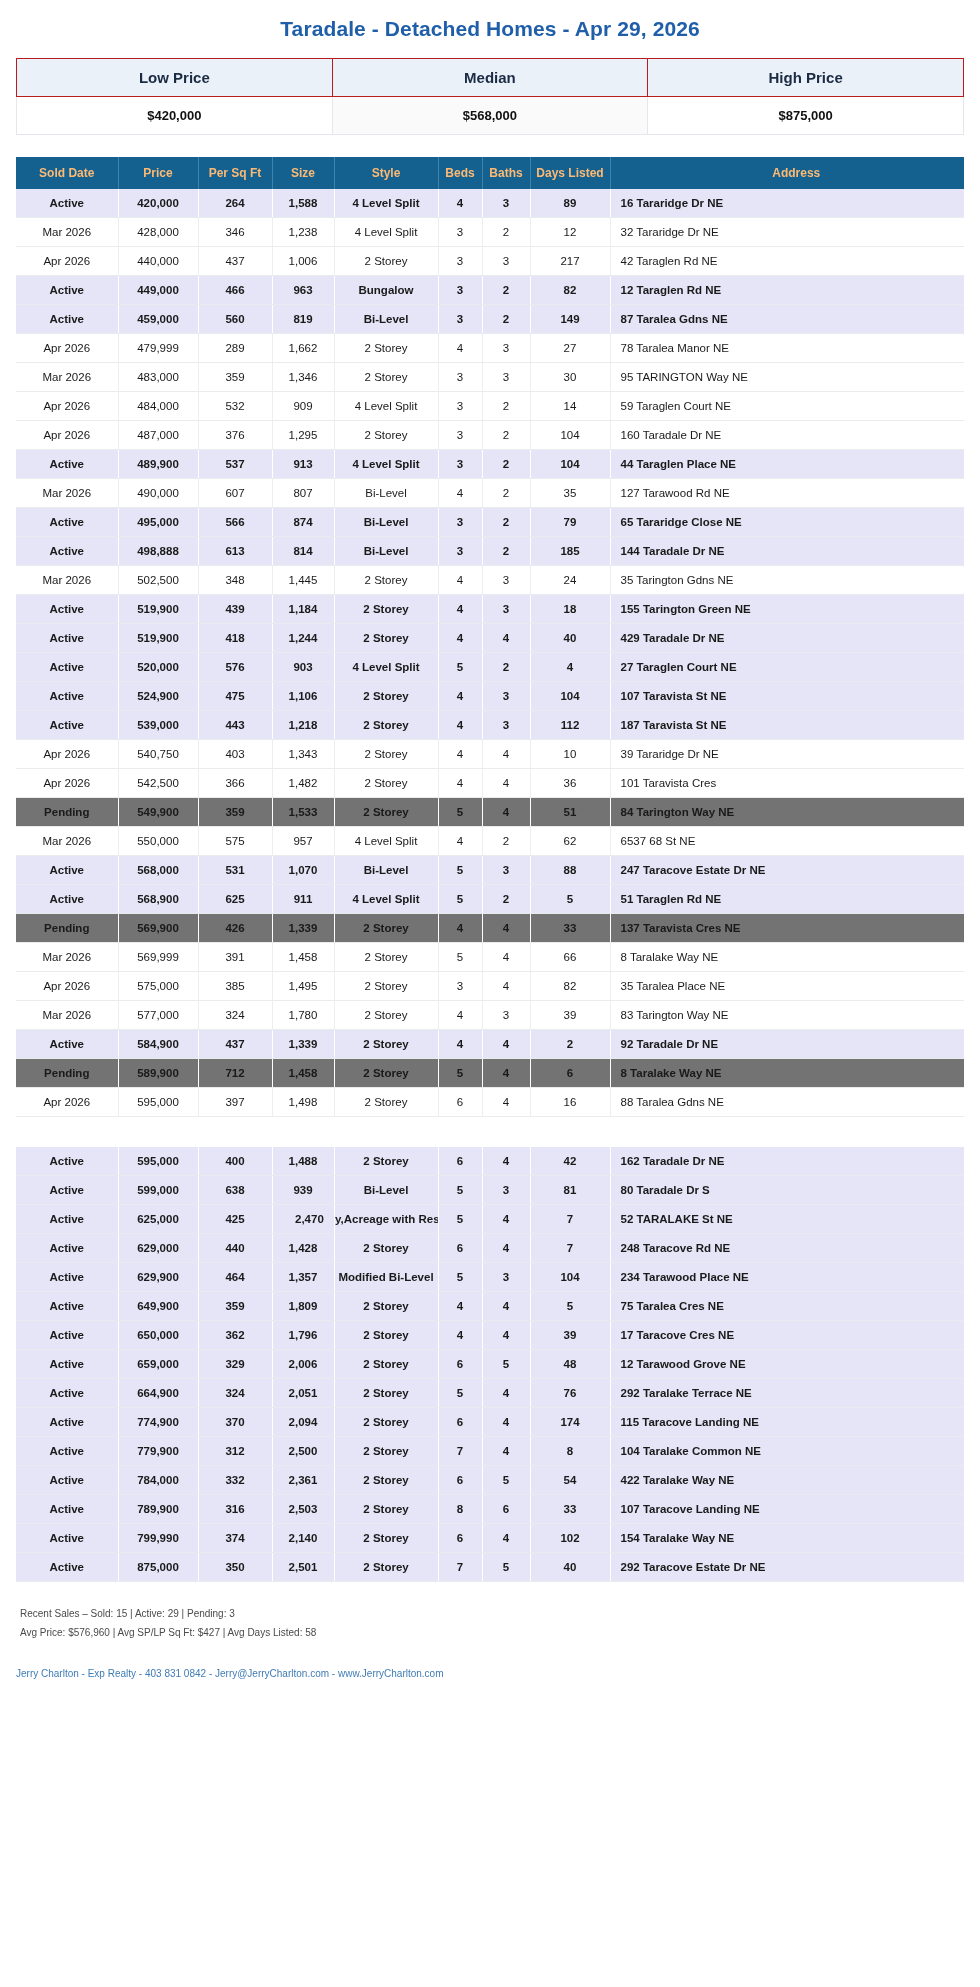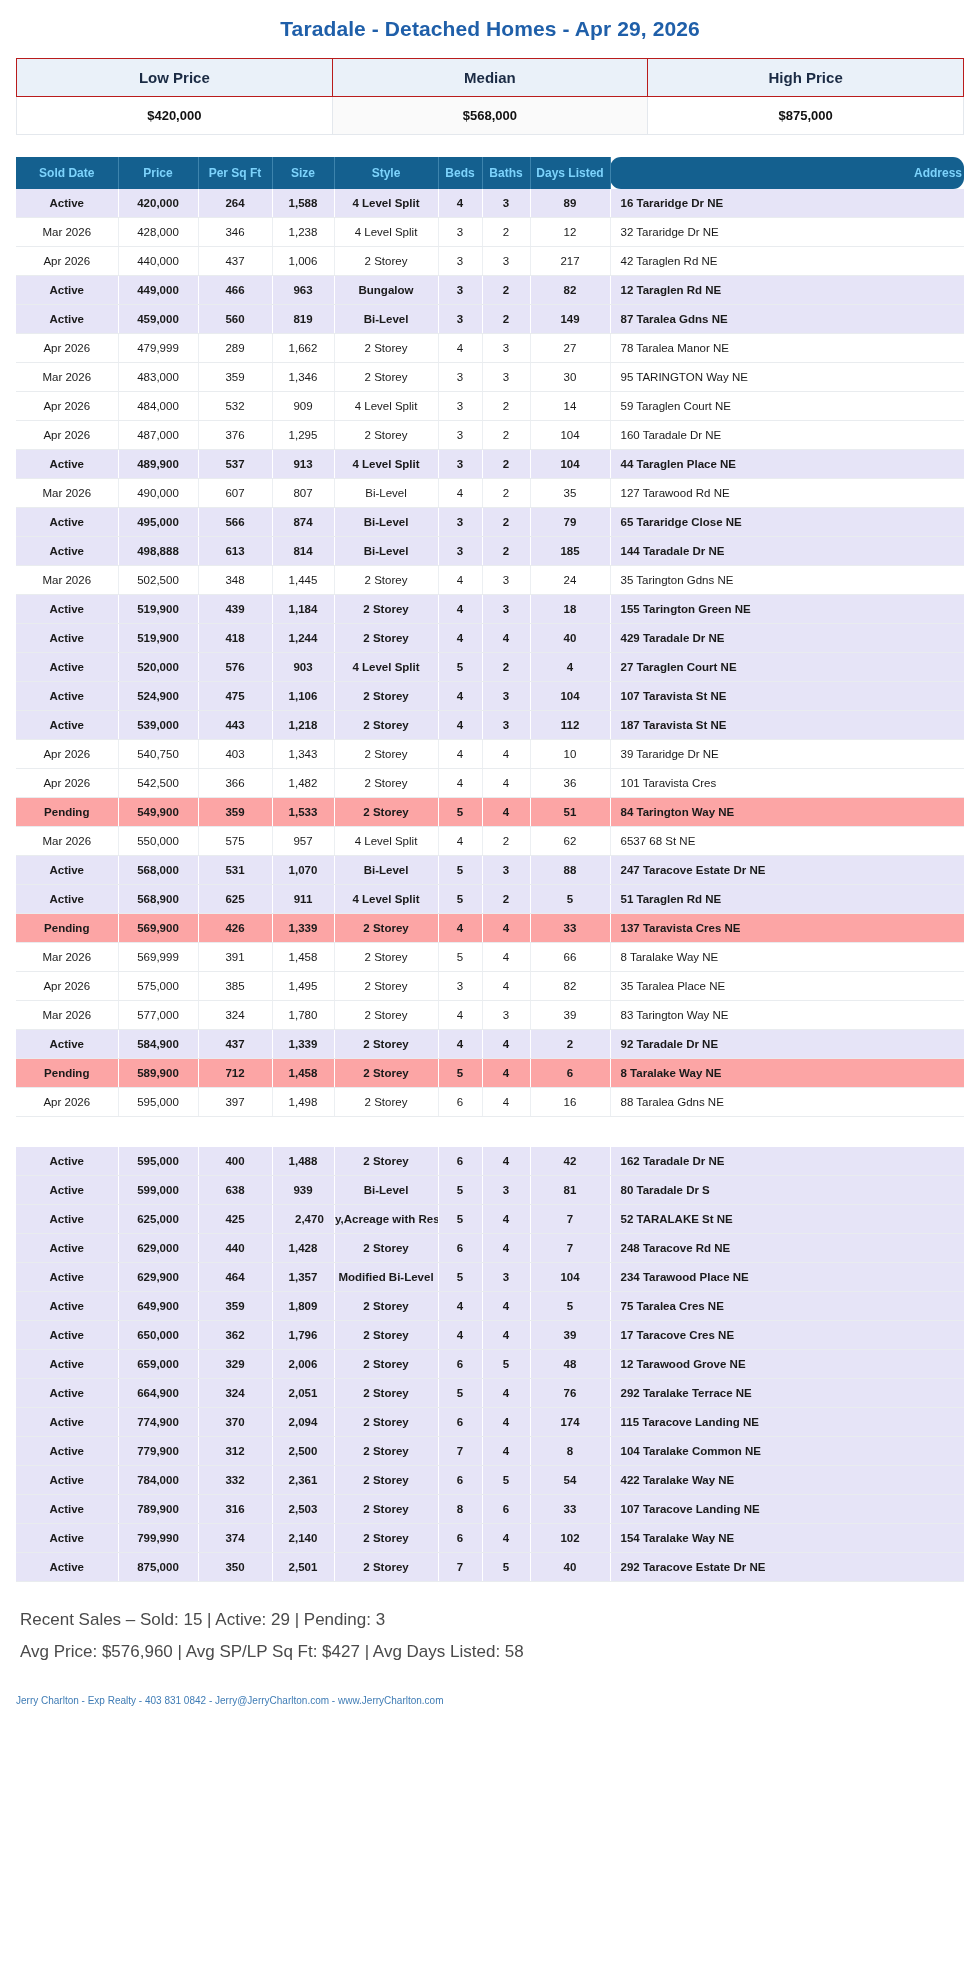--- a/index.html
+++ b/index.html
@@ -69,50 +69,50 @@
   .listings col.c-psf    { width: 74px;  }
   .listings col.c-size   { width: 62px;  }
   .listings col.c-style  { width: 104px; }
   .listings col.c-beds   { width: 44px;  }
   .listings col.c-baths  { width: 48px;  }
   .listings col.c-days   { width: 80px;  }
   .listings col.c-addr   { width: auto;  }
 
   .listings thead th {
     background: #14608f;
-    color: #7dd3fc;
+    color: #fdba74;
     font-size: 12px;
     font-weight: bold;
     padding: 9px 2px;
     text-align: center;
     border-right: 1px solid #3d84ad;
     white-space: nowrap;
   }
   .listings thead th:last-child { border-right: none; }
-  .listings thead th.addr { text-align: right; padding-left: 20px; border-radius: 11px; }
+  .listings thead th.addr { text-align: center; padding-left: 20px; }
 
   .listings tbody td {
     border-bottom: 1px solid #e9ecef;
     border-right: 1px solid #eceff2;
     padding: 8px 3px;
     text-align: center;
     color: #1a1a1a;
     overflow: hidden;
     white-space: nowrap;
   }
   .listings tbody td.addr {
     text-align: left;
     padding-left: 10px;
     border-right: none;
   }
 
   
   tr.row-sold    td { background: #ffffff; font-weight: normal; }
   tr.row-active  td { background: #e6e4f7; font-weight: bold; }
-  tr.row-pending td { background: #fca5a5; font-weight: bold; }
+  tr.row-pending td { background: #737373; font-weight: bold; }
 
   tr.row-active td, tr.row-pending td { border-right-color: transparent; }
 
   
   td.overlap-size {
     position: relative;
     overflow: visible;
   }
   td.overlap-size .ovl {
     position: absolute;
@@ -132,21 +132,21 @@
     transform: translate(-50%, -50%);
     white-space: nowrap;
   }
 
   
   .block-gap { height: 30px; }
 
   
   .footer-stats {
     padding: 22px 4px 0 4px;
-    font-size: 17px;
+    font-size: 10px;
     color: #4a4a4a;
     line-height: 1.9;
   }
   .footer-contact {
     text-align: left;
     color: #3f7cb5;
     font-size: 10px;
     padding: 26px 0 18px 0;
   }
 </style>

